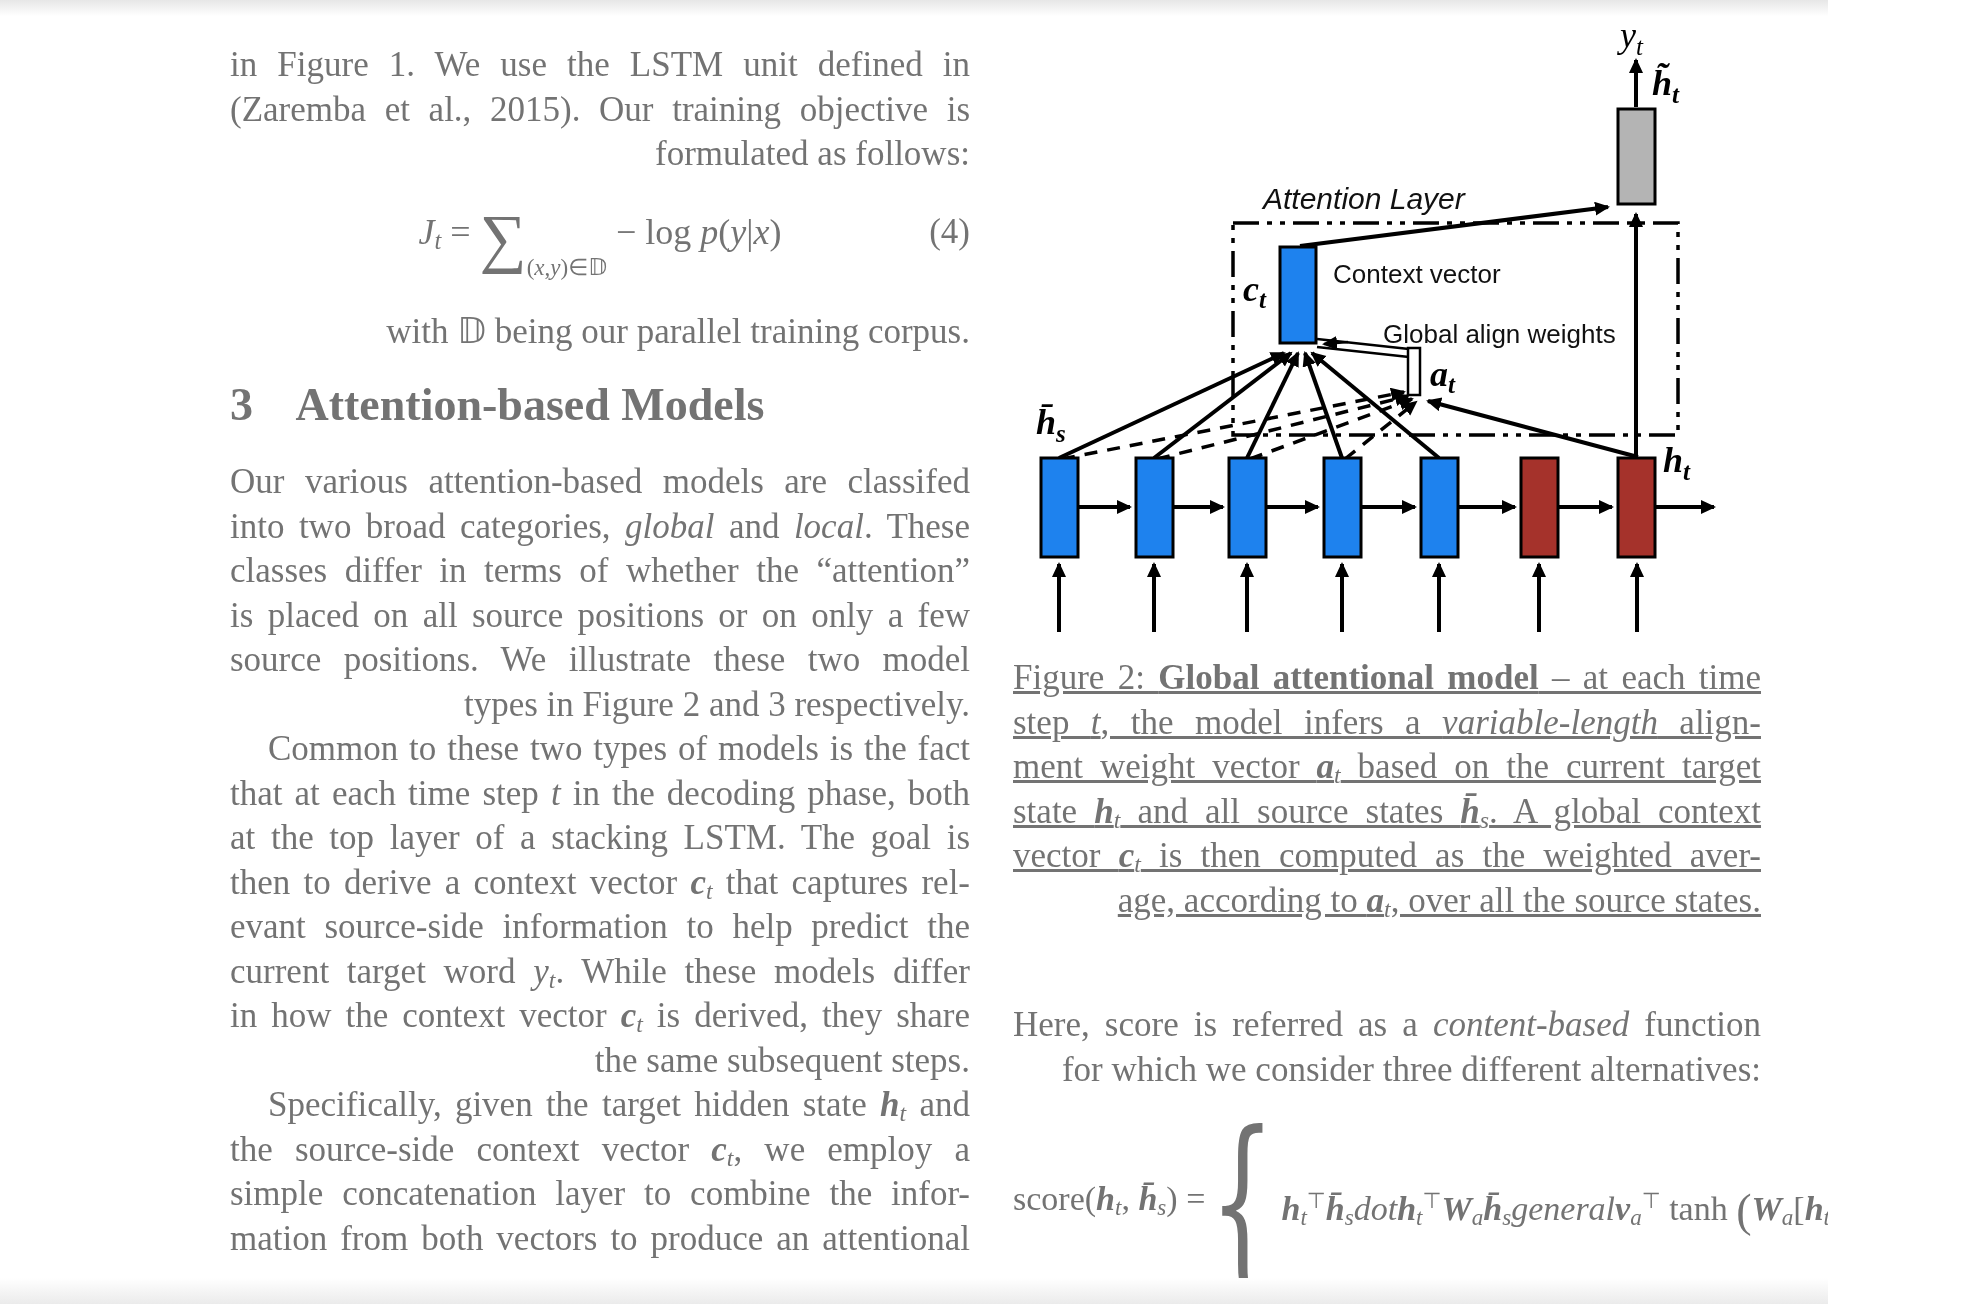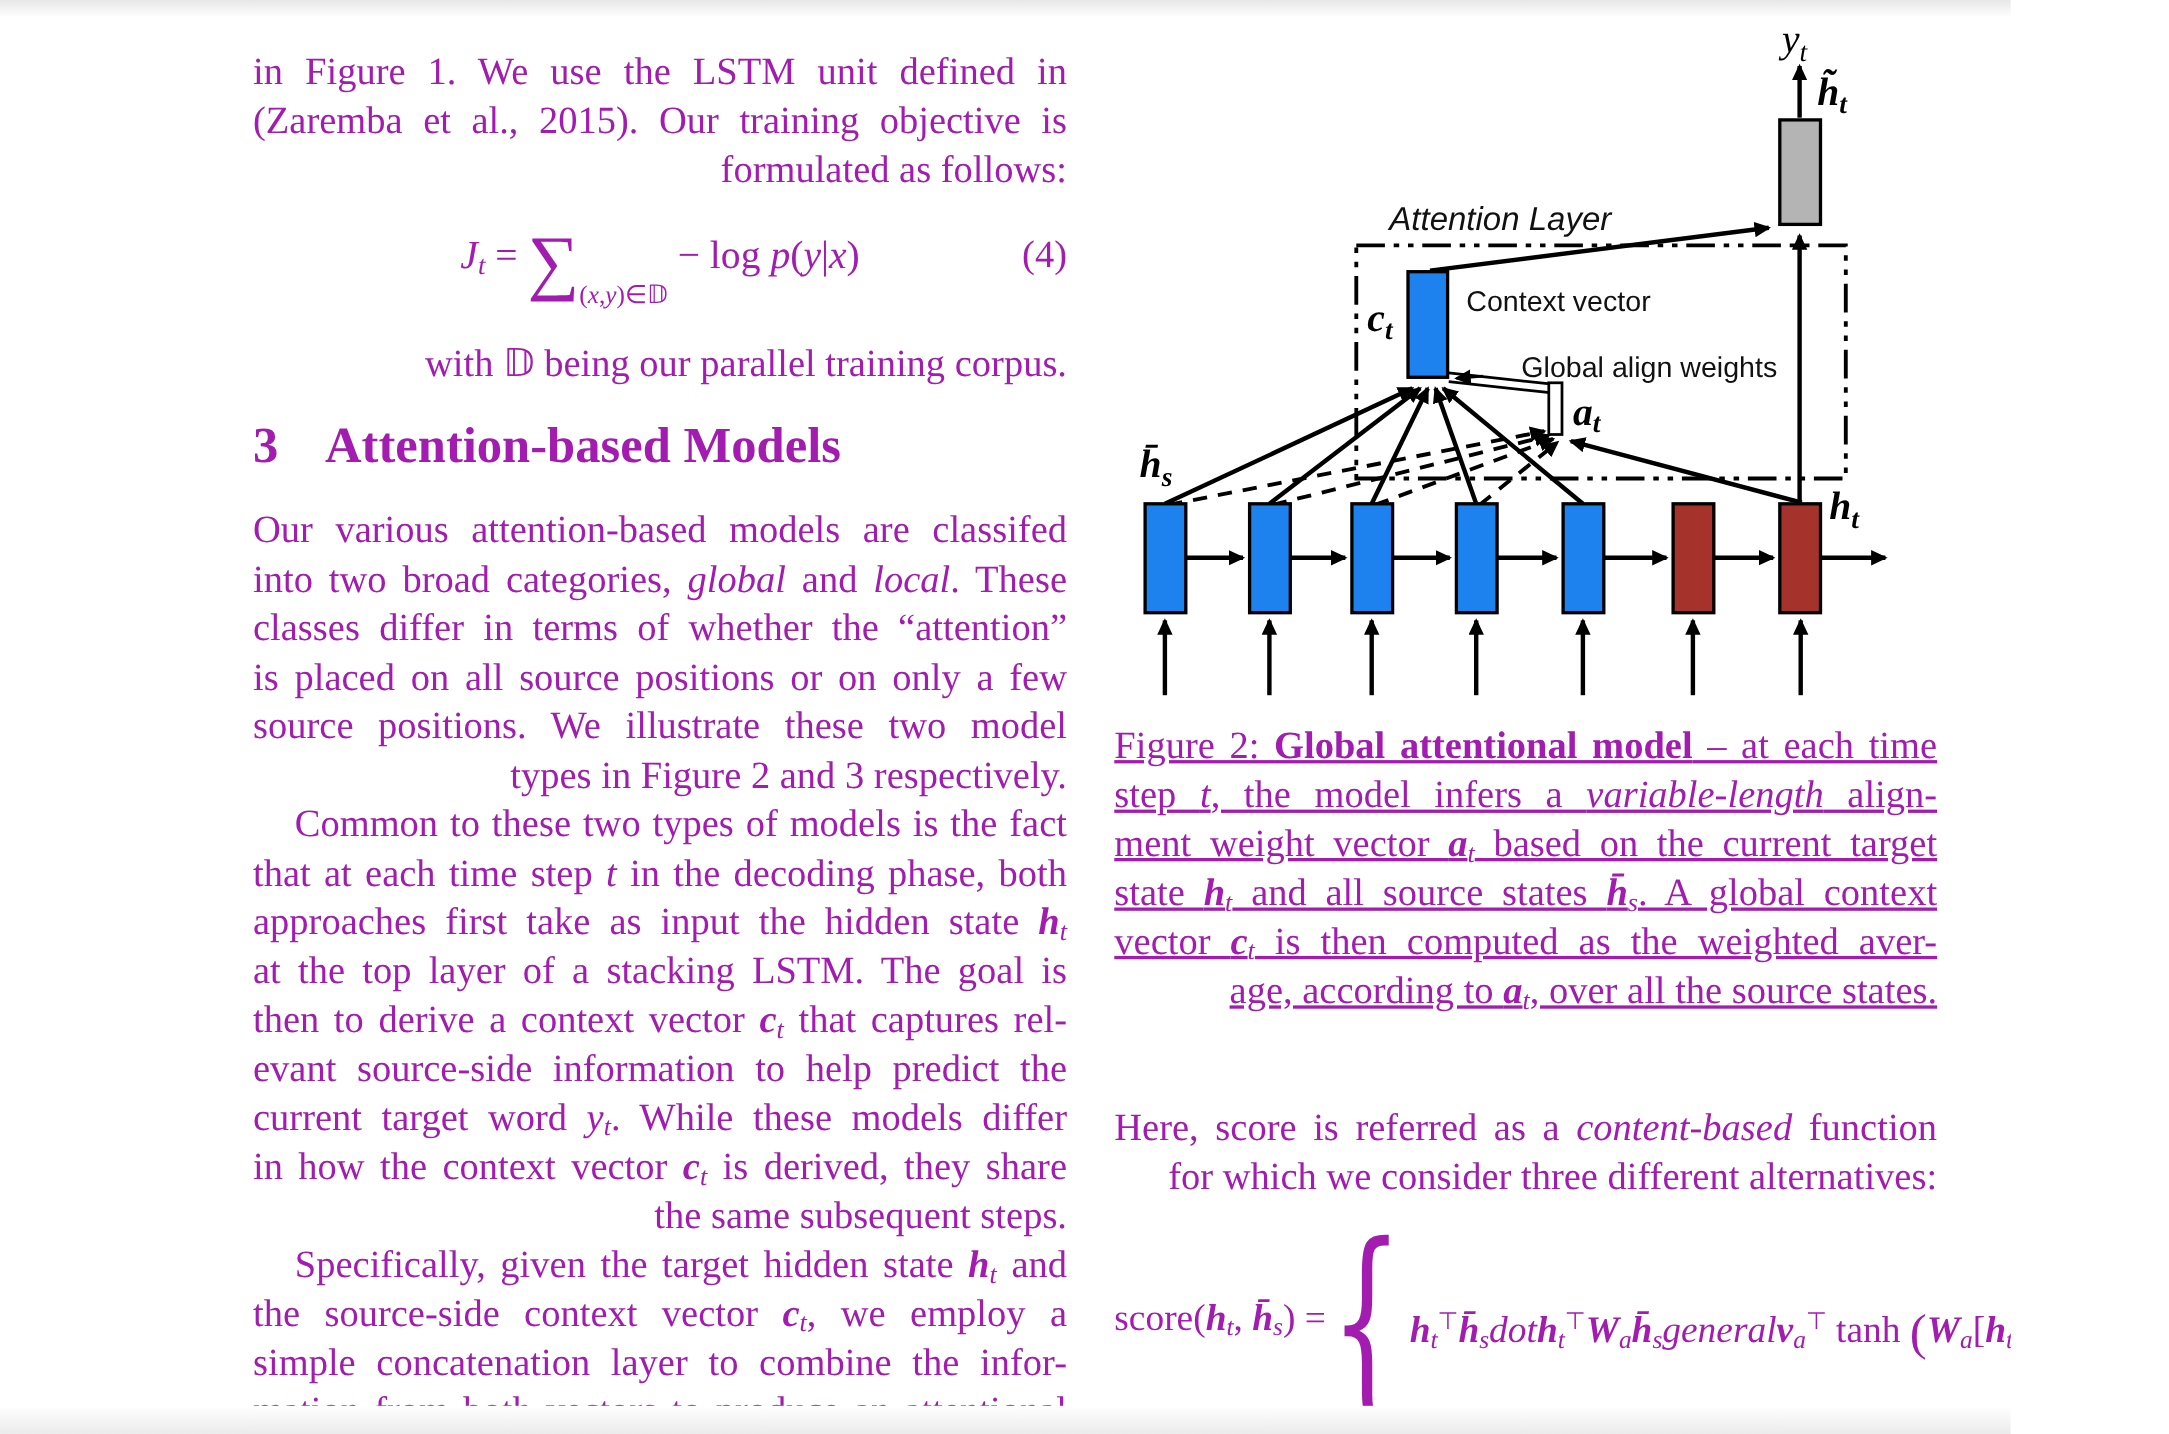--- a/index.html
+++ b/index.html
@@ -1,17 +1,17 @@
 <!DOCTYPE html>
 <html><head>
 <meta charset="utf-8">
 <style>
   html,body{margin:0;padding:0;background:#fff;}
   #page{position:relative;width:1828px;height:1304px;background:#ffffff;overflow:hidden;
-        font-family:"Liberation Serif",serif;color:#a21caf;}
+        font-family:"Liberation Serif",serif;color:#737373;}
   #top-shade{position:absolute;left:0;top:0;width:100%;height:16px;
         background:linear-gradient(#e7e7e7,#ffffff);}
   #bottom-shade{position:absolute;left:0;bottom:0;width:100%;height:26px;
         background:linear-gradient(#ffffff,#ebebeb);}
 
   .col{position:absolute;top:0;height:1304px;}
   #left-col{left:230px;width:740px;}
   #right-col{left:1013px;width:748px;}
 
   .line{position:relative;height:44.5px;line-height:44.5px;font-size:35px;
@@ -94,21 +94,20 @@
     <div id="body-block">
 
     <div class="line j"><span>Our various attention-based models are classifed</span></div>
         <div class="line j"><span>into two broad categories, </span><span class="s-i">global</span><span> and </span><span class="s-i">local</span><span>. These</span></div>
         <div class="line j"><span>classes differ in terms of whether the “attention”</span></div>
         <div class="line j"><span>is placed on all source positions or on only a few</span></div>
         <div class="line j"><span>source positions. We illustrate these two model</span></div>
         <div class="line"><span>types in Figure 2 and 3 respectively.</span></div>
         <div class="line j ind"><span>Common to these two types of models is the fact</span></div>
         <div class="line j"><span>that at each time step </span><span class="s-i">t</span><span> in the decoding phase, both</span></div>
-        <div class="line j"><span>approaches first take as input the hidden state </span><span class="s-bi">h</span><span class="s-sub s-i">t</span></div>
         <div class="line j"><span>at the top layer of a stacking LSTM. The goal is</span></div>
         <div class="line j"><span>then to derive a context vector </span><span class="s-bi">c</span><span class="s-sub s-i">t</span><span> that captures rel-</span></div>
         <div class="line j"><span>evant source-side information to help predict the</span></div>
         <div class="line j"><span>current target word </span><span class="s-i">y</span><span class="s-sub s-i">t</span><span>. While these models differ</span></div>
         <div class="line j"><span>in how the context vector </span><span class="s-bi">c</span><span class="s-sub s-i">t</span><span> is derived, they share</span></div>
         <div class="line"><span>the same subsequent steps.</span></div>
         <div class="line j ind"><span>Specifically, given the target hidden state </span><span class="s-bi">h</span><span class="s-sub s-i">t</span><span> and</span></div>
         <div class="line j"><span>the source-side context vector </span><span class="s-bi">c</span><span class="s-sub s-i">t</span><span>, we employ a</span></div>
         <div class="line j"><span>simple concatenation layer to combine the infor-</span></div>
         <div class="line j"><span>mation from both vectors to produce an attentional</span></div>

